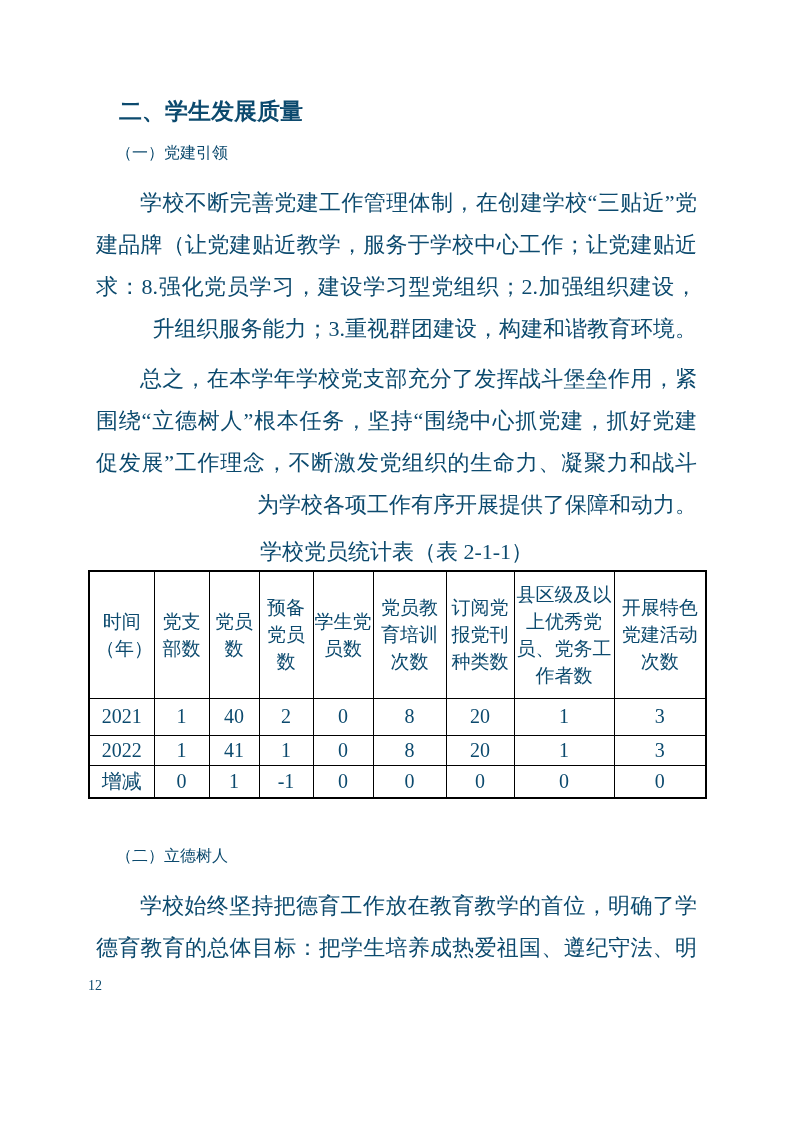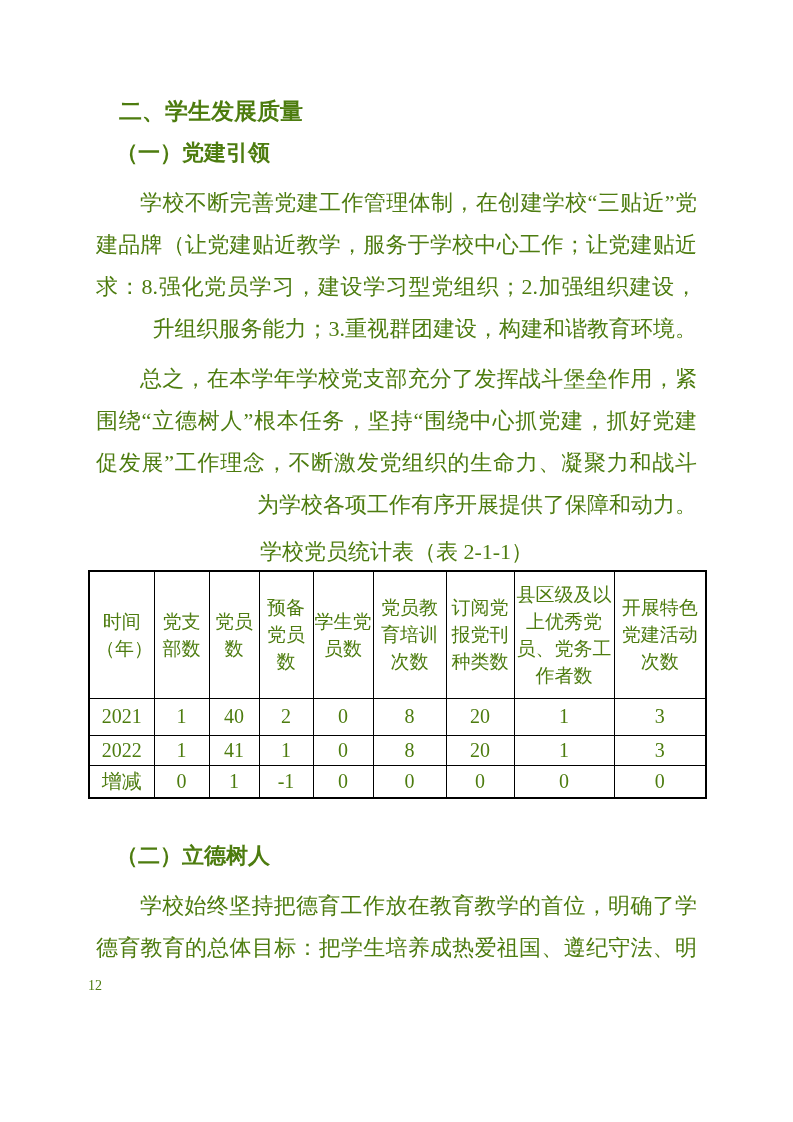--- a/index.html
+++ b/index.html
@@ -1,32 +1,32 @@
 <!DOCTYPE html>
 <html><head>
 <meta charset="utf-8">
 <style>
   html,body{margin:0;padding:0;background:#ffffff;}
   .page{
     position:relative;
     width:793px;height:1122px;
-    background:#ffffff;color:#4d7c0f;
+    background:#ffffff;color:#0c4a6e;
     box-sizing:border-box;
     padding:90px 88px 0 88px;
     font-family:"Liberation Serif",serif;
     overflow:hidden;
   }
   .h2{
     margin:0;padding:0 0 0 31px;
     font-family:"Liberation Sans",sans-serif;
     font-weight:bold;font-size:23px;line-height:42px;height:42px;
   }
   .h3{
     margin:0;padding:0 0 0 28px;
-    font-weight:bold;font-size:22px;line-height:42px;height:42px;
+    font-weight:normal;font-size:16px;line-height:42px;height:42px;
   }
   .h3.second{margin-top:36px;}
   .para{margin:8px;}
   .ln{
     font-size:22px;line-height:42px;height:42px;
     text-align:justify;text-align-last:justify;
     overflow:hidden;white-space:normal;
   }
   .ln.first{text-indent:2em;}
   .ln.last{text-align:right;text-align-last:auto;}

